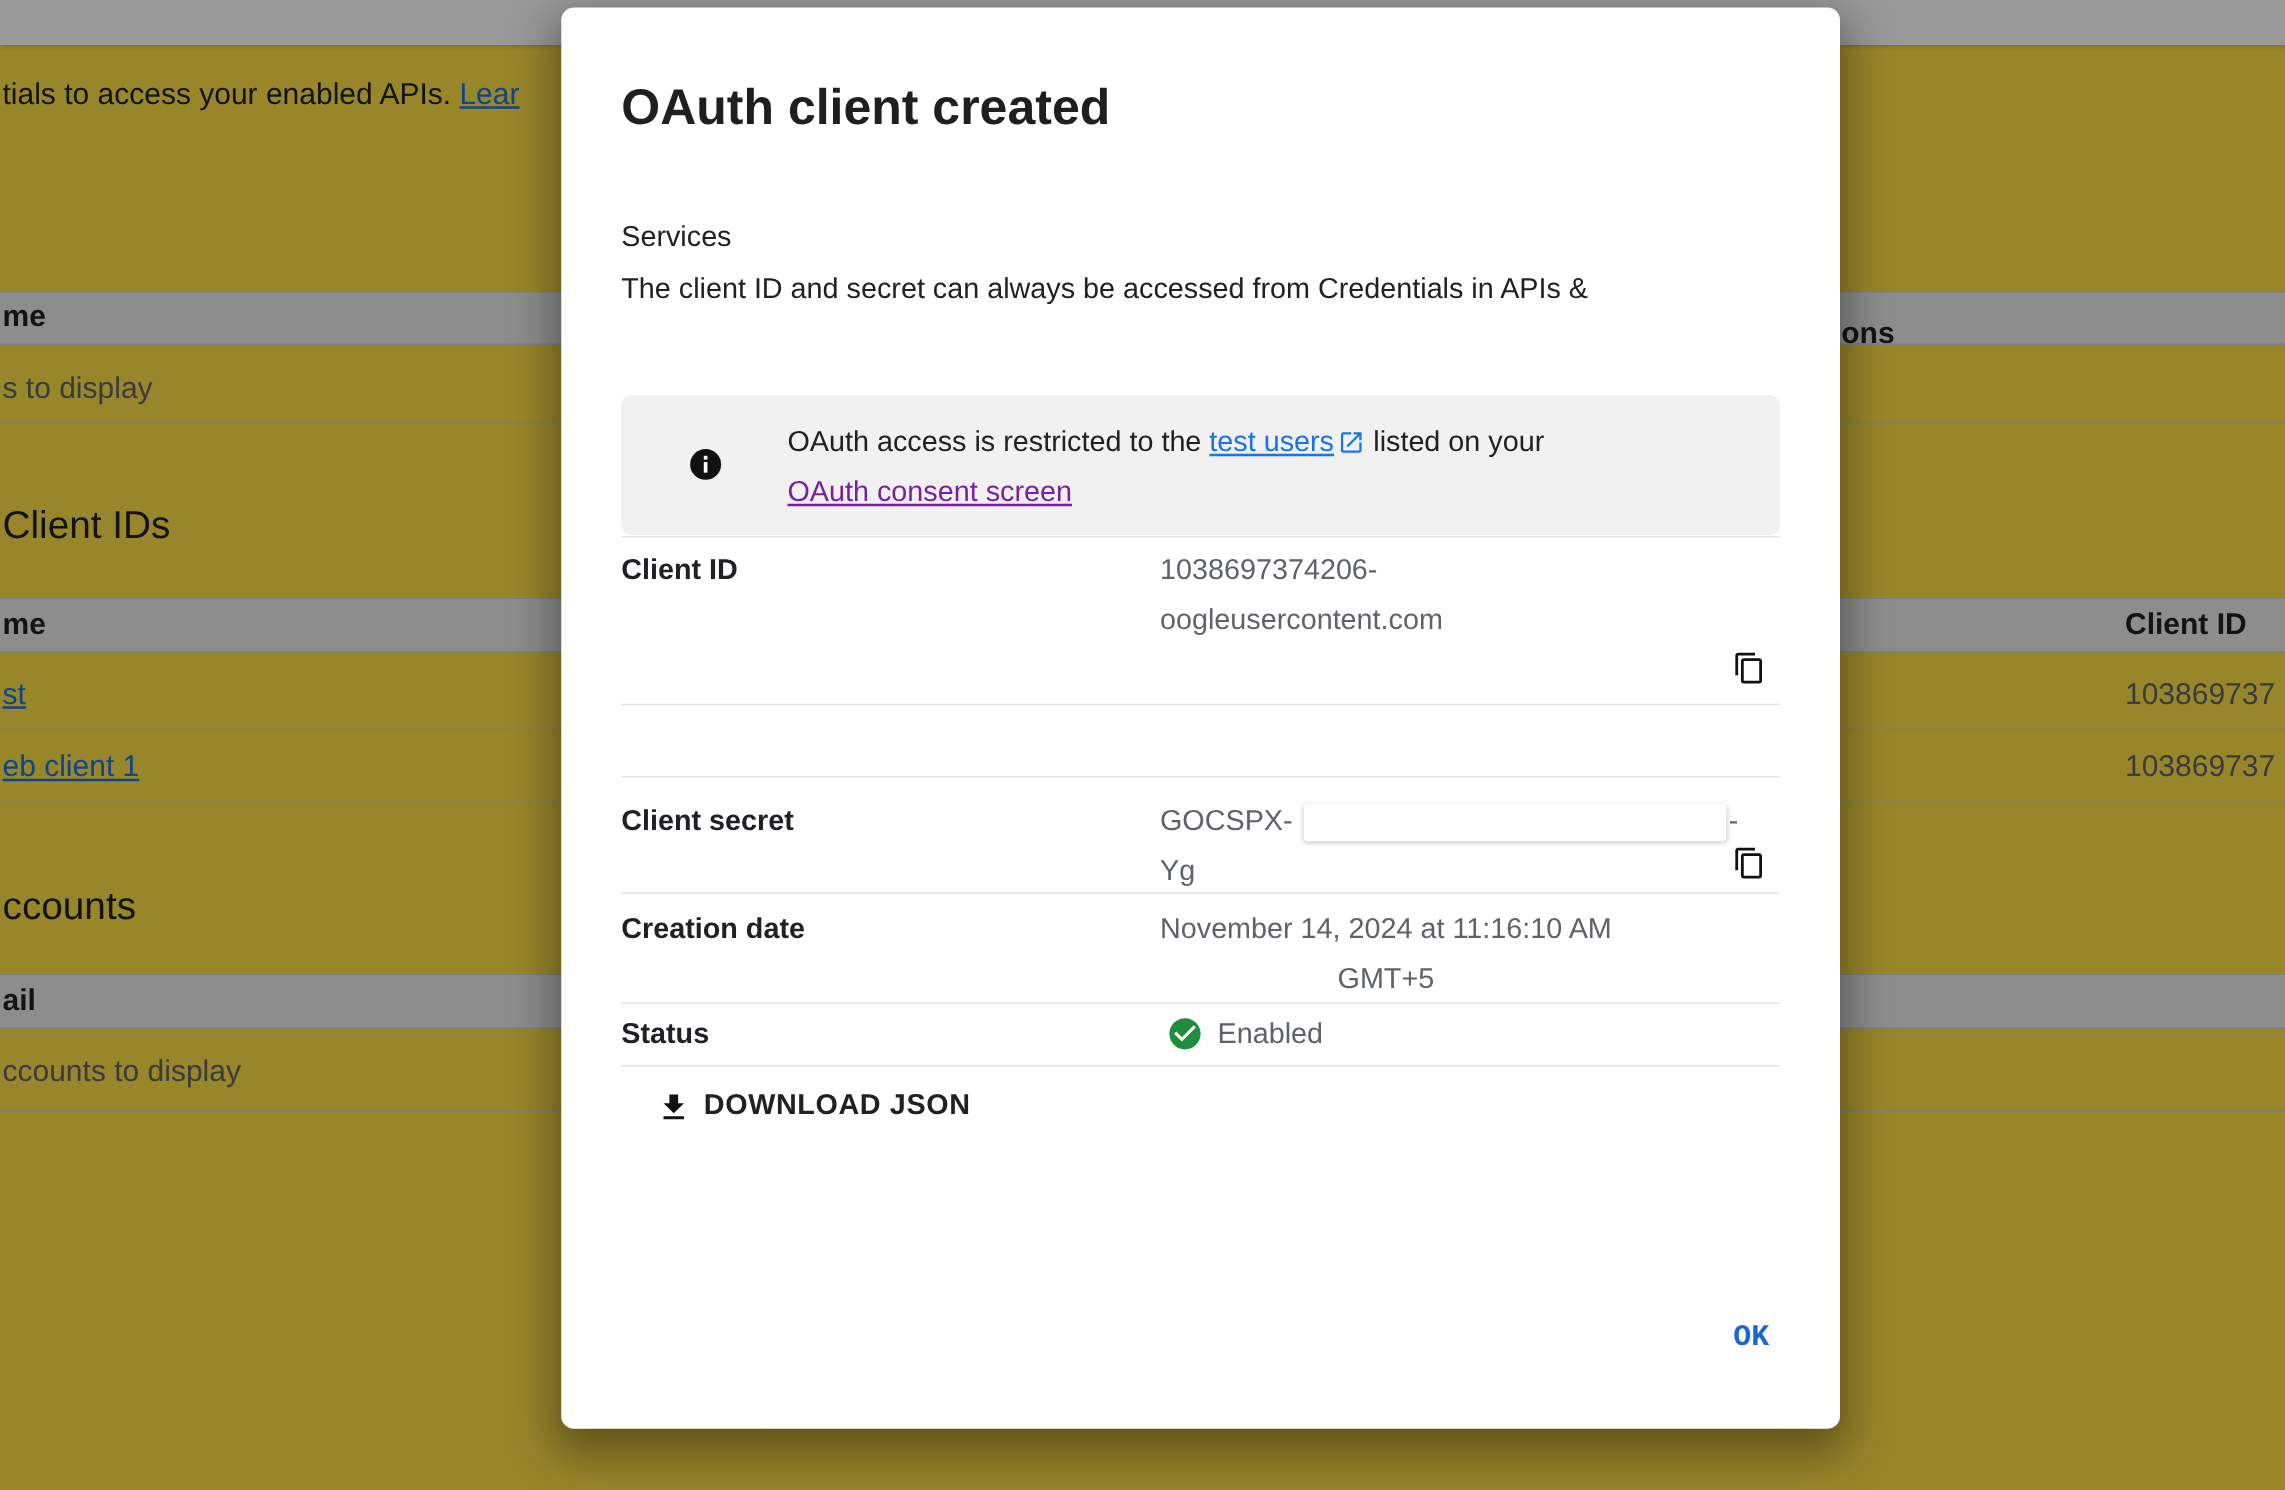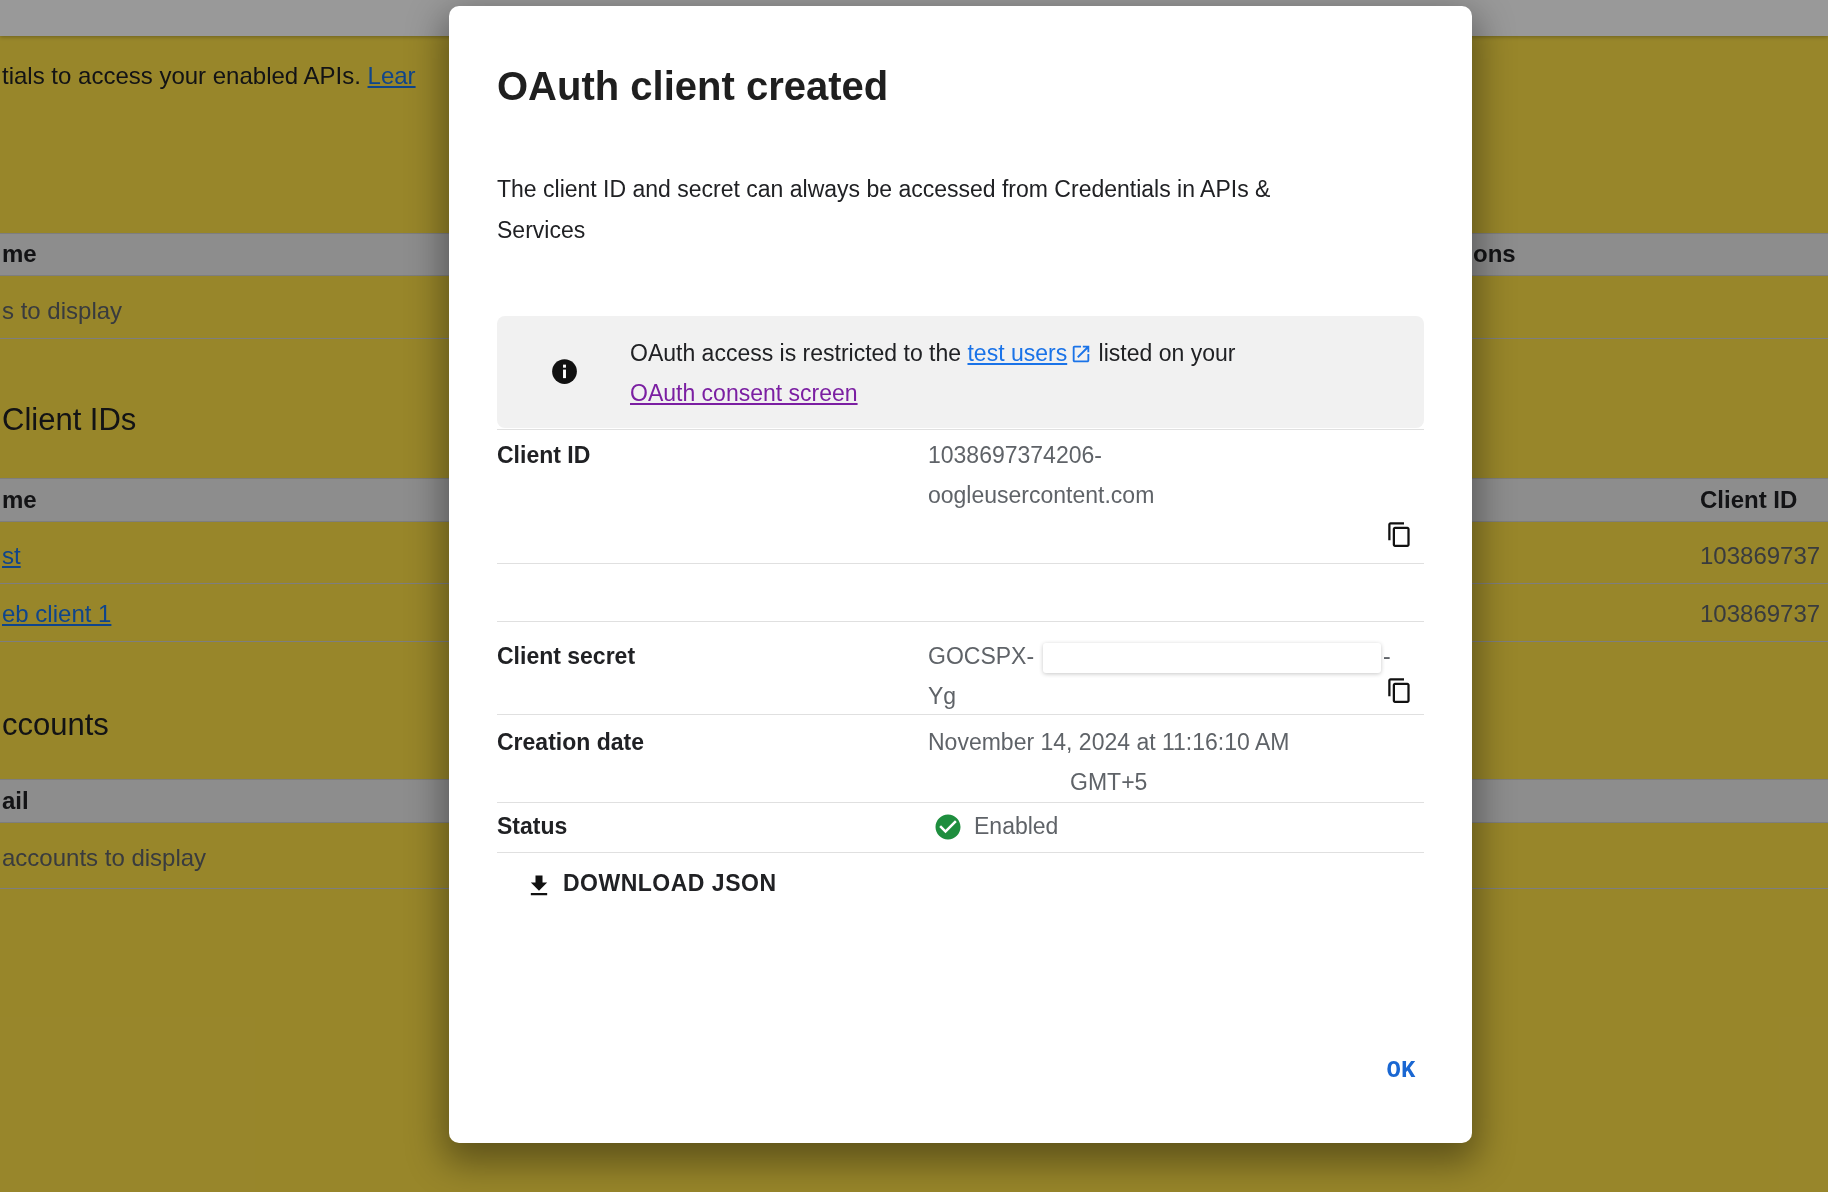--- a/index.html
+++ b/index.html
@@ -69,21 +69,21 @@
 
   <div class="bg">
     <div class="bg-topbar"></div>
 
     <div class="bg-text" style="left:2px; top:62px;">
       <span>tials to access your enabled APIs. </span><span class="bg-link">Lear</span>
     </div>
 
     <div class="band" style="top:233px;">
       <span class="bg-text bold" style="left:2px;">me</span>
-      <span class="bg-text bold" style="left:1473px;">ons</span>
+      <span class="bg-text bold" style="left:1473px;margin-top:13px;">ons</span>
     </div>
     <div class="hline" style="top:233px;"></div>
     <div class="hline" style="top:275px;"></div>
     <div class="bg-text bg-gray" style="left:2px; top:297px;">s to display</div>
     <div class="hline" style="top:338px;"></div>
 
     <div class="bg-text bg-heading" style="left:2px; top:402px;">Client IDs</div>
     <div class="band" style="top:478px; height:43px;">
       <span class="bg-text bold" style="left:2px;">me</span>
       <span class="bg-text bold" style="left:1700px;">Client ID</span>
@@ -100,33 +100,33 @@
     </div>
     <div class="bg-text bg-gray" style="left:1700px; top:600px;">103869737</div>
     <div class="hline" style="top:641px;"></div>
 
     <div class="bg-text bg-heading" style="left:2px; top:707px;">ccounts</div>
     <div class="band" style="top:779px; height:43px;">
       <span class="bg-text bold" style="left:2px;">ail</span>
     </div>
     <div class="hline" style="top:779px;"></div>
     <div class="hline" style="top:822px;"></div>
-    <div class="bg-text bg-gray" style="left:2px; top:844px;">accounts to display</div>
+    <div class="bg-text bg-gray" style="left:2px; top:844px;">ccounts to display</div>
     <div class="hline" style="top:888px;"></div>
   </div>
 
   <div class="scrim"></div>
 
   <div class="dialog">
 
     <h1 class="dlg-title">OAuth client created</h1>
 
     <div class="dlg-desc">
+      <div>Services</div>
       <div>The client ID and secret can always be accessed from Credentials in APIs &amp;</div>
-      <div>Services</div>
     </div>
 
     <div class="notice">
       <svg class="info-icon" viewBox="0 0 24 24">
         <circle cx="12" cy="12" r="11" fill="#111111"></circle>
         <rect x="10.7" y="10.3" width="2.6" height="7.6" fill="#ffffff"></rect>
         <rect x="10.7" y="5.9" width="2.6" height="2.7" fill="#ffffff"></rect>
       </svg>
       <div class="notice-text">
         <div>

